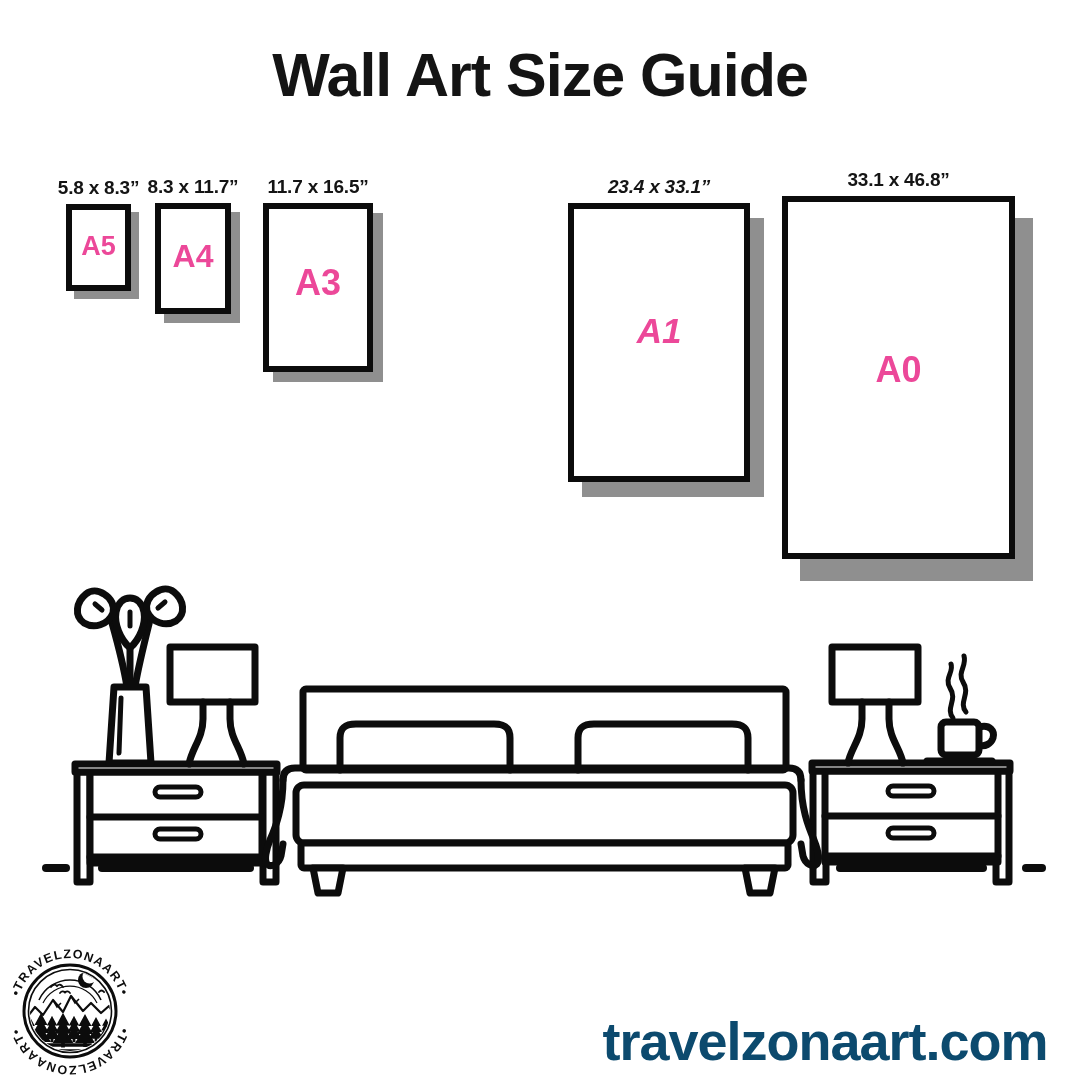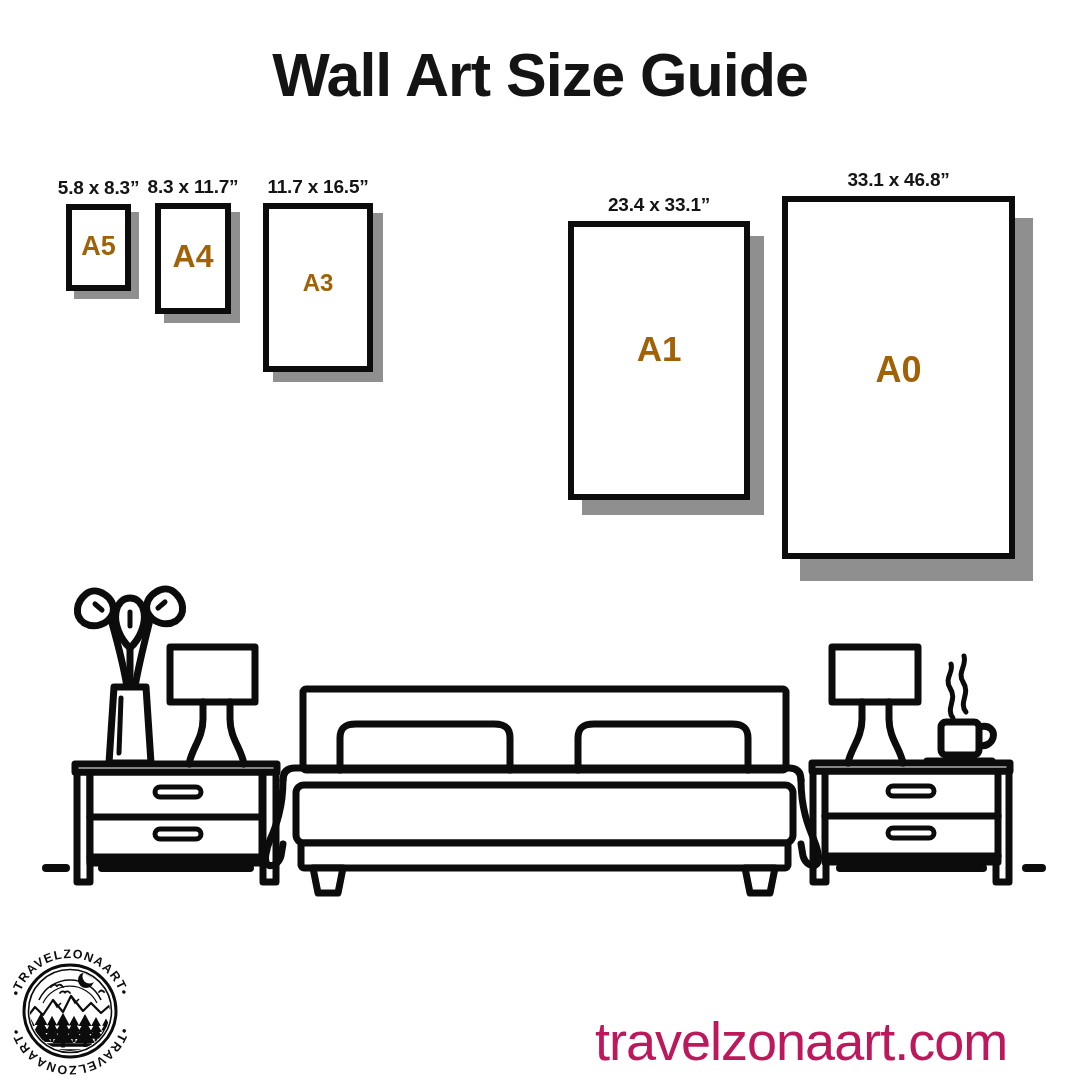--- a/index.html
+++ b/index.html
@@ -4,49 +4,49 @@
 <style>
   html,body{margin:0;padding:0;background:#ffffff;}
   .canvas{position:relative;width:1080px;height:1080px;background:#ffffff;overflow:hidden;
           font-family:"Liberation Sans", sans-serif;color:#0c0c0c;}
   
   .title{position:absolute;top:40px;left:0;width:1080px;text-align:center;
          font-size:61px;font-weight:bold;letter-spacing:-1px;color:#141414;}
   
   .frame{position:absolute;box-sizing:border-box;background:#ffffff;border:6px solid #0c0c0c;
          display:flex;align-items:center;justify-content:center;}
-  .frame .code{font-weight:bold;color:#a16207;}
+  .frame .code{font-weight:bold;color:#ec4899;}
   .dims{position:absolute;top:-33px;left:50%;transform:translateX(-50%);white-space:nowrap;
         font-size:19px;font-weight:bold;letter-spacing:-0.2px;color:#141414;}
   .fa5{left:66px; top:204px;width:65px; height:87px; box-shadow:8px 8px 0 #8f8f8f;}
   .fa4{left:155px;top:203px;width:76px; height:111px;box-shadow:9px 9px 0 #8f8f8f;}
   .fa3{left:263px;top:203px;width:110px;height:169px;box-shadow:10px 10px 0 #8f8f8f;}
   .fa2{left:393px;top:204px;width:149px;height:206px;box-shadow:12px 12px 0 #8f8f8f;}
-  .fa1{left:568px;top:221px;width:182px;height:279px;box-shadow:14px 15px 0 #8f8f8f;}
+  .fa1{left:568px;top:203px;width:182px;height:279px;box-shadow:14px 15px 0 #8f8f8f;font-style:italic;}
   .fa0{left:782px;top:196px;width:233px;height:363px;box-shadow:18px 22px 0 #8f8f8f;}
   .fa5 .code{font-size:27px;transform:translateY(-1px);}
   .fa4 .code{font-size:32px;transform:translateY(-2px);}
-  .fa3 .code{font-size:24px;transform:translateY(-5px);}
+  .fa3 .code{font-size:36px;transform:translateY(-5px);}
   .fa2 .code{font-size:34px;transform:translateY(-7px);}
   .fa1 .code{font-size:35px;transform:translateY(-12px);}
   .fa0 .code{font-size:36px;transform:translateY(-8px);}
   
   #scene{position:absolute;left:0;top:578px;}
   #scene path,#scene rect,#scene line{stroke:#0c0c0c;stroke-width:7;fill:none;
         stroke-linecap:round;stroke-linejoin:round;}
   #scene .fw{fill:#ffffff;}
   #scene .thin{stroke-width:5;}
   #scene .floor{stroke-width:8;}
   
   #logo{position:absolute;left:5px;top:945px;}
   #logo .arc{font-family:"Liberation Sans", sans-serif;font-size:12.5px;font-weight:bold;
         letter-spacing:1.2px;fill:#0c0c0c;}
   
-  .website{position:absolute;left:595px;top:1010px;width:460px;text-align:left;
-           font-size:54px;font-weight:normal;letter-spacing:-1px;color:#be185d;}
+  .website{position:absolute;left:595px;top:1010px;width:460px;text-align:center;
+           font-size:54px;font-weight:bold;letter-spacing:-1px;color:#0c4a6e;}
 </style>
 </head>
 <body>
 
 <div class="canvas">
 
   <div class="title">Wall Art Size Guide</div>
 
   <div class="frame fa5">
     <div class="dims">5.8 x 8.3”</div>

